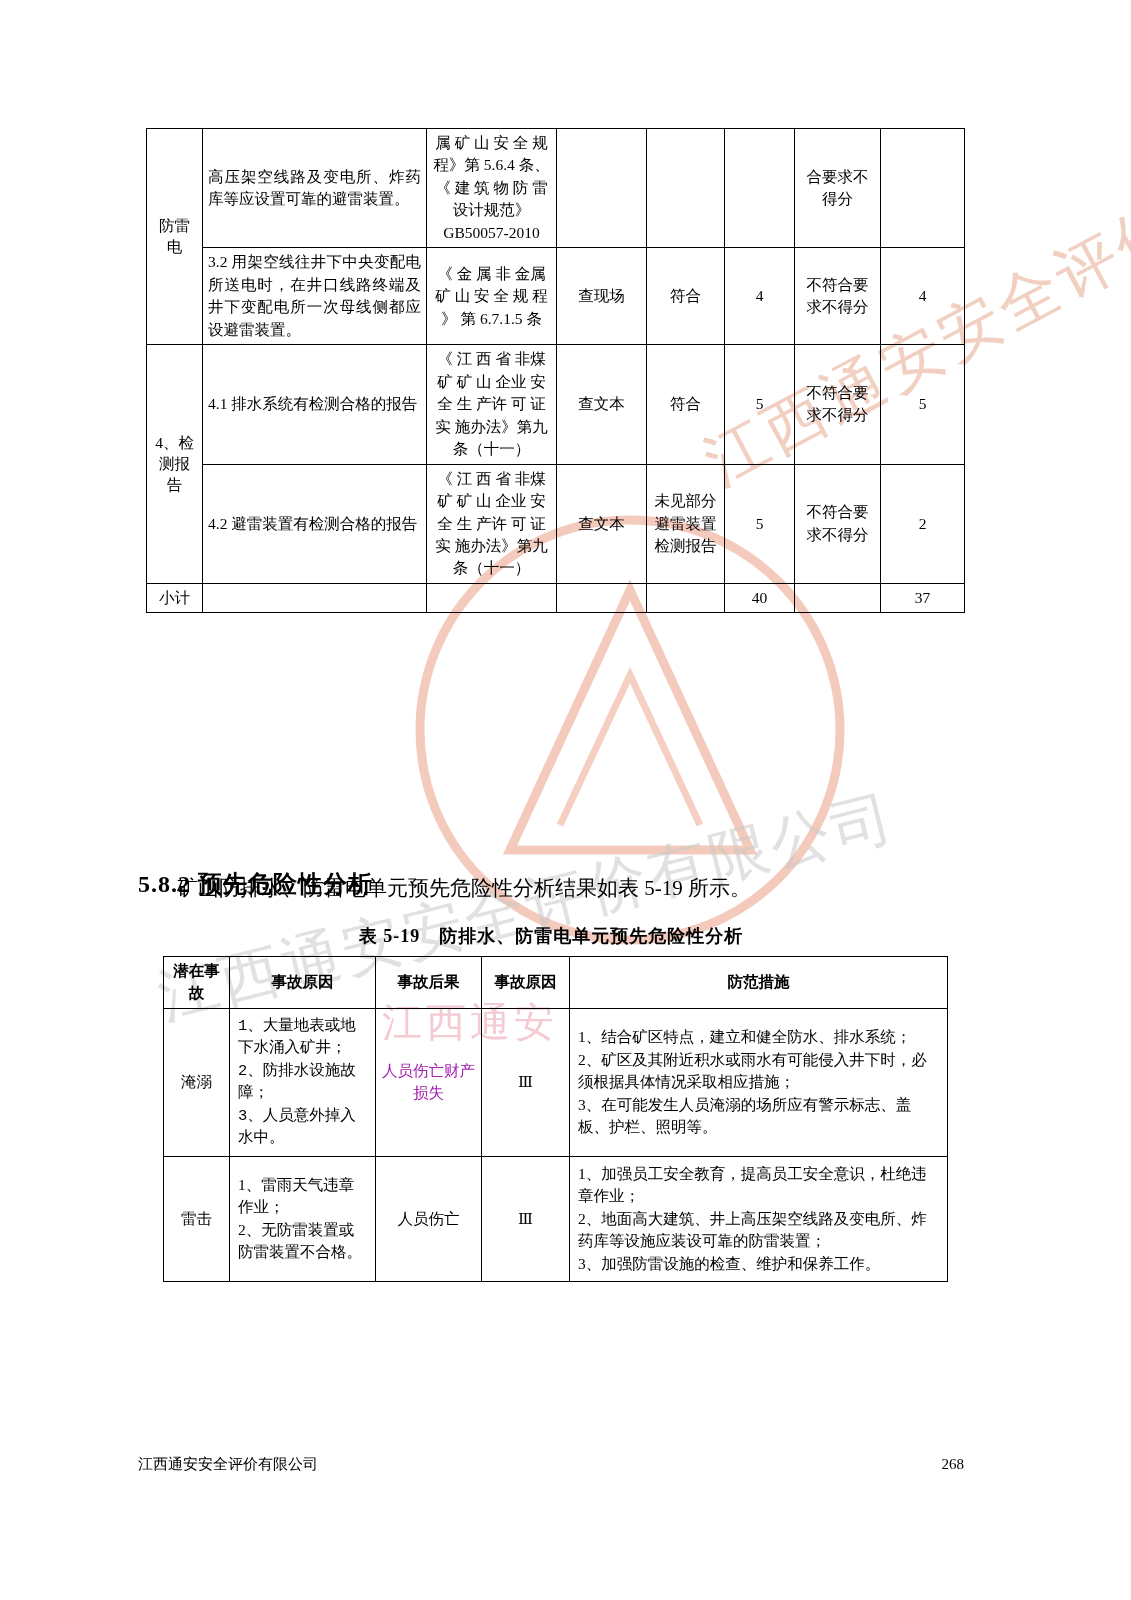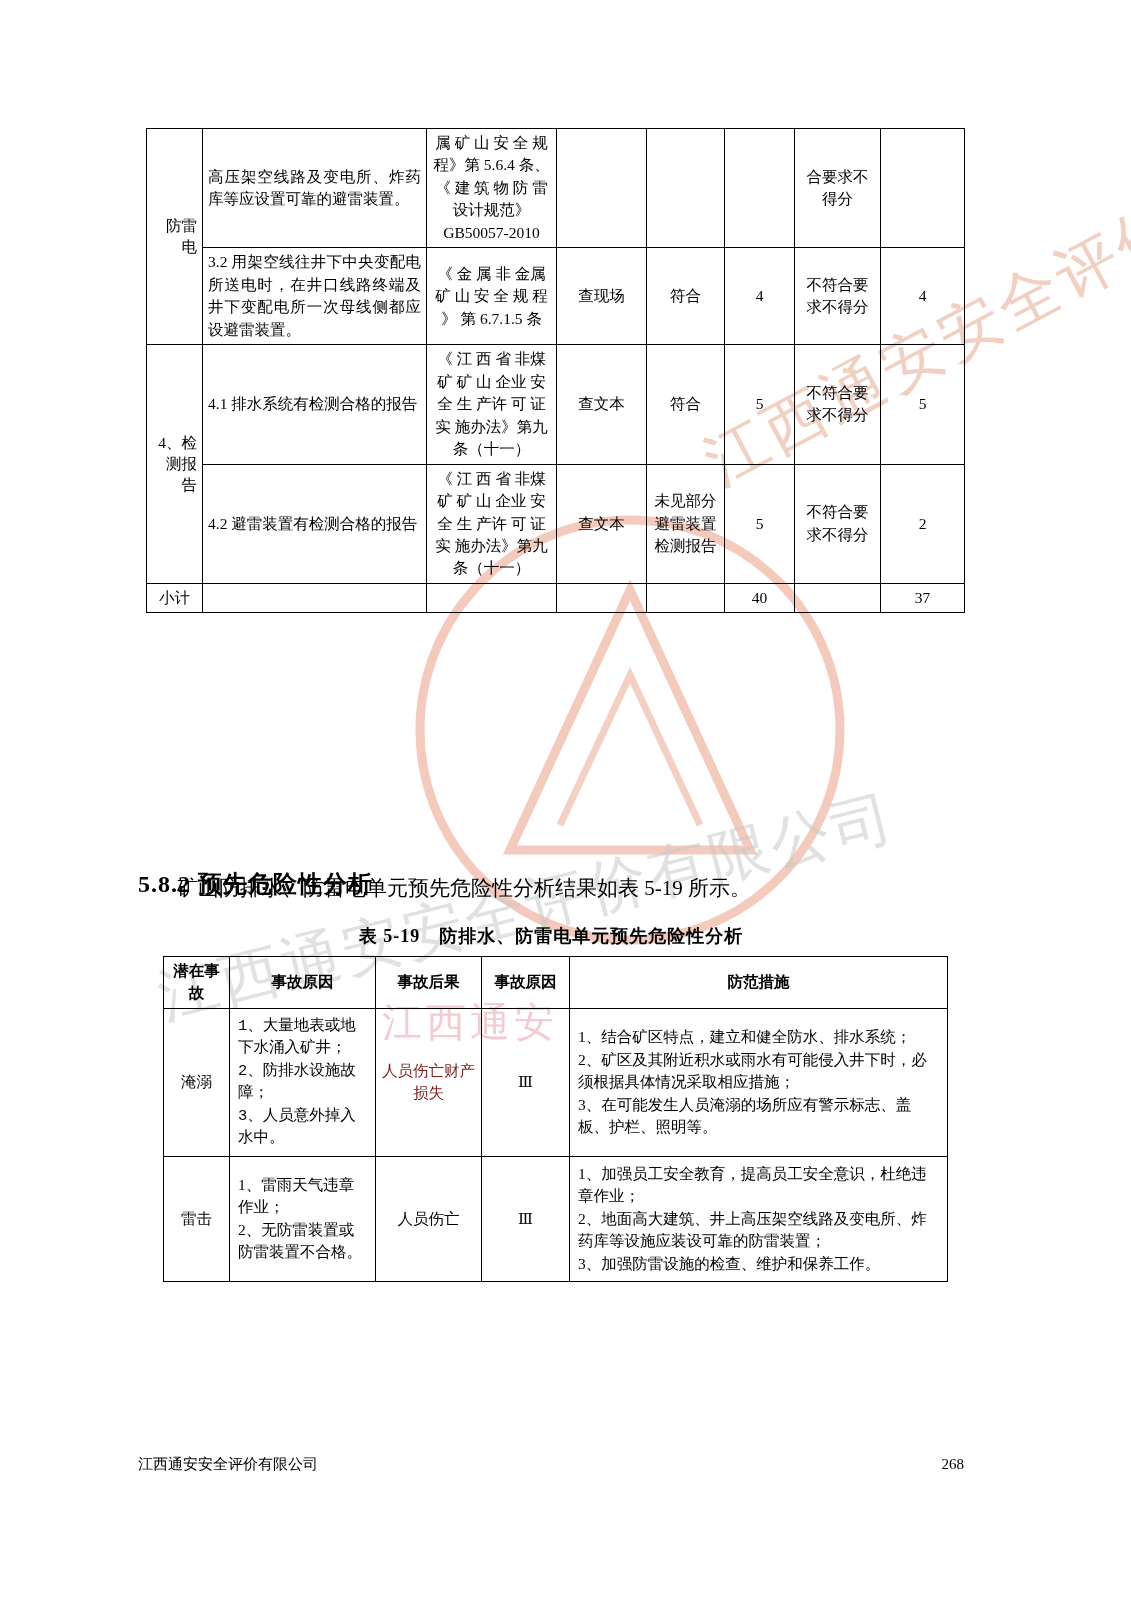--- a/index.html
+++ b/index.html
@@ -121,21 +121,21 @@
   .c-cat { width: 56px; text-align: center; }
   .c-item { width: 224px; }
   .c-basis { width: 130px; text-align: center; }
   .c-method { width: 90px; text-align: center; }
   .c-result { width: 78px; text-align: center; }
   .c-score { width: 70px; text-align: center; }
   .c-rule { width: 86px; text-align: center; }
   .c-actual { width: 84px; text-align: center; }
 
   .vtext {
-    text-align: right;
+    text-align: center;
     line-height: 1.35;
     font-family: Liberation Serif, serif;
   }
   .just { text-align: justify; text-align-last: left; }
   .ctr { text-align: center; margin-left: 38px; }
 
   
   .h3 {
     position: absolute;
     left: 138px;
@@ -172,21 +172,21 @@
     width: 784px;
   }
   .tbl-hazard td { font-size: 15.5px; }
   .h-a { width: 66px; text-align: center; }
   .h-b { width: 146px; }
   .h-c { width: 106px; text-align: center; }
   .h-d { width: 88px; text-align: center; }
   .h-e { width: 378px; }
   .tbl-hazard .hdr { text-align: center; font-weight: bold; }
   .cellpad { padding: 6px 8px; }
-  .redtext { color: #7f1d1d; }
+  .redtext { color: #a21caf; }
 </style>
 </head>
 <body>
 
 <div class="page">
 
   <div class="wm wm-ring">
     <svg width="600" height="600" viewBox="0 0 600 600" xmlns="http://www.w3.org/2000/svg">
       <circle cx="300" cy="300" r="210" fill="none" stroke="rgba(232,150,120,0.5)" stroke-width="9"></circle>
       <path d="M180 420 L300 160 L420 420 Z" fill="none" stroke="rgba(232,150,120,0.5)" stroke-width="9"></path>

